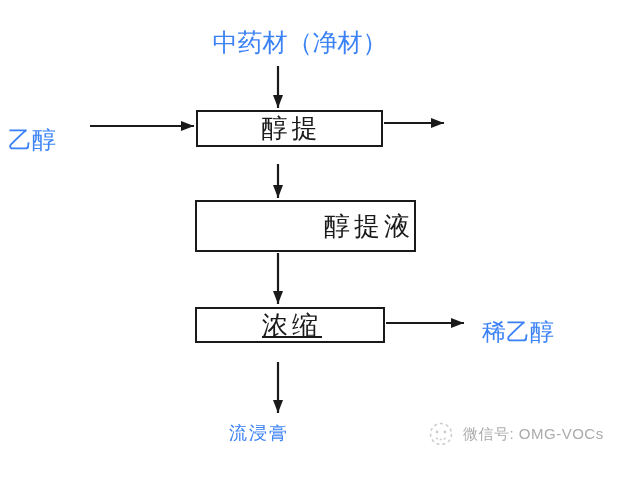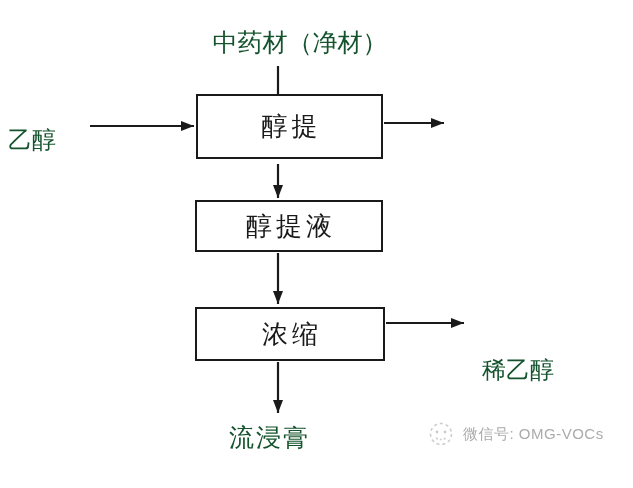--- a/index.html
+++ b/index.html
@@ -22,35 +22,35 @@
     box-sizing:border-box;
     display:flex;align-items:center;justify-content:center;
   }
   .box span{
     font-size:26px;
     letter-spacing:4px;
     text-indent:4px;
     color:#1a1a1a;
     white-space:nowrap;
   }
-  .box-extract{left:196px;top:94px;width:187px;height:65px;}
-  .box-liquid{left:195px;top:200px;width:188px;height:52px;}
-  .box-concentrate{left:195px;top:307px;width:190px;height:54px;}
+  .box-extract{left:196px;top:110px;width:187px;height:37px;}
+  .box-liquid{left:195px;top:200px;width:221px;height:52px;justify-content:flex-end;}
+  .box-concentrate{left:195px;top:307px;width:190px;height:36px;text-decoration:underline;}
   .lbl{
     position:absolute;
     font-size:24px;
-    color:#14532d;
+    color:#3b82f6;
     white-space:nowrap;
     line-height:1.15;
   }
   .lbl-source{left:180px;top:28px;width:240px;text-align:center;font-size:25px;}
   .lbl-ethanol{left:8px;top:126px;}
   .lbl-residue{left:459px;top:118px;letter-spacing:4px;}
-  .lbl-dilute{left:482px;top:318px;margin-top:38px;}
-  .lbl-fluid{left:229px;top:423px;font-size:25px;letter-spacing:2px;}
+  .lbl-dilute{left:482px;top:318px;}
+  .lbl-fluid{left:229px;top:423px;font-size:18px;letter-spacing:2px;}
   .watermark{
     position:absolute;left:426px;top:420px;
     display:flex;align-items:center;gap:7px;
     color:#ababab;
   }
   .watermark .wm-text{
     font-size:15px;
     font-weight:normal;
     letter-spacing:0.5px;
     white-space:nowrap;

